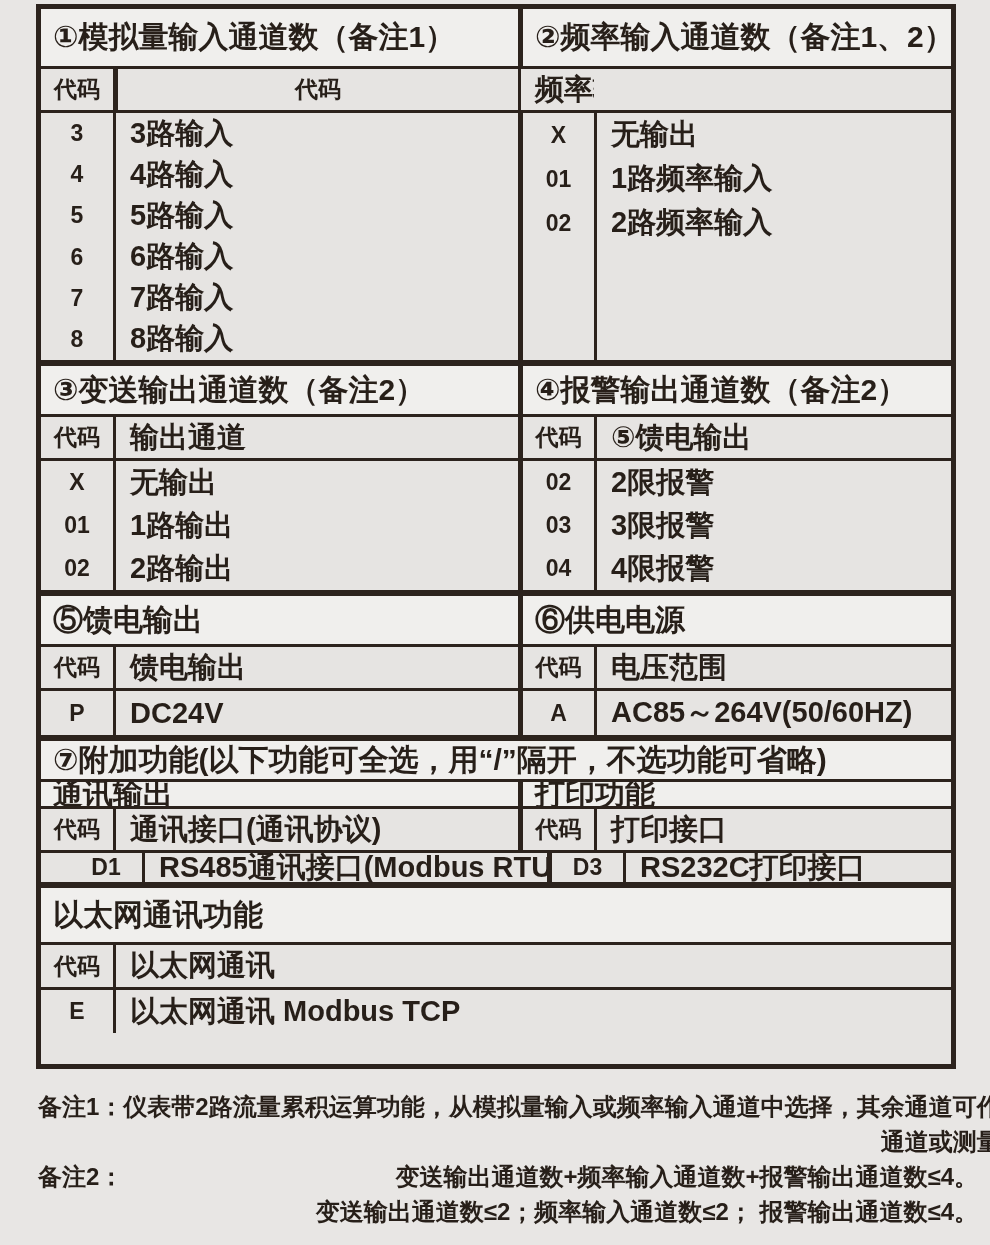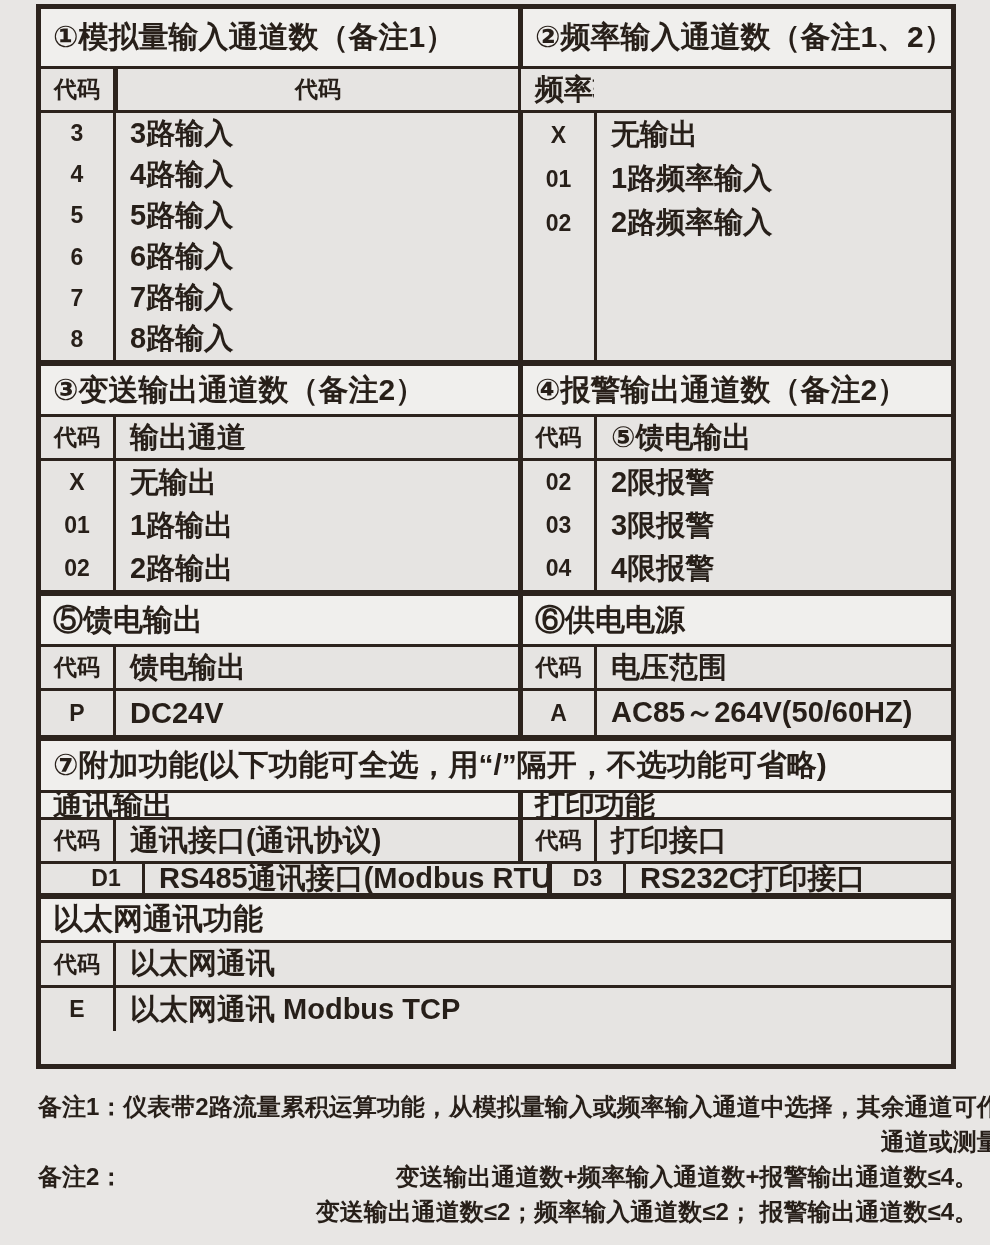--- a/index.html
+++ b/index.html
@@ -33,22 +33,22 @@
   .dc{padding-left:14px;font-size:29px;}
   .tc{padding-left:12px;font-size:30px;}
   .hd{background:var(--hd);}
   .bl3{border-left:3px solid var(--bd);}
   .bl5{border-left:5px solid var(--bd);}
   .bt3{border-top:3px solid var(--bd);}
   .bt6{border-top:6px solid var(--bd);}
   .hA{height:57px;}  .hB{height:44px;}  .hC{height:250px;}
   .hD{height:54px;}  .hE{height:44px;}  .hF{height:132px;}
   .hG{height:54px;font-family:Liberation Serif, serif;}  .hH{height:44px;}  .hI{height:47px;}
-  .hJ{height:55px;}  .hK{height:27px;text-decoration:underline;}  .hL{height:44px;}
-  .hM{height:32px;padding-left:29px;}  .hN{height:47px;}  .hO{height:45px;}
+  .hJ{height:44px;}  .hK{height:27px;text-decoration:underline;}  .hL{height:44px;}
+  .hM{height:32px;padding-left:29px;}  .hN{height:60px;}  .hO{height:45px;}
   .hP{height:46px;}
   .half-l{width:477px;display:grid;grid-template-columns:72px 1fr;grid-auto-rows:1fr;}
   .half-r{flex:1;display:grid;grid-template-columns:71px 1fr;grid-template-rows:repeat(3,44px) 1fr;}
   .rows3{grid-template-rows:repeat(3,1fr);}
   .notes{
     position:absolute;left:38px;top:1089px;width:940px;
     font-size:24px;line-height:35px;
   }
   .note{display:flex;align-items:flex-start;text-align:right;}
   .nlabel{flex:0 0 auto;}

